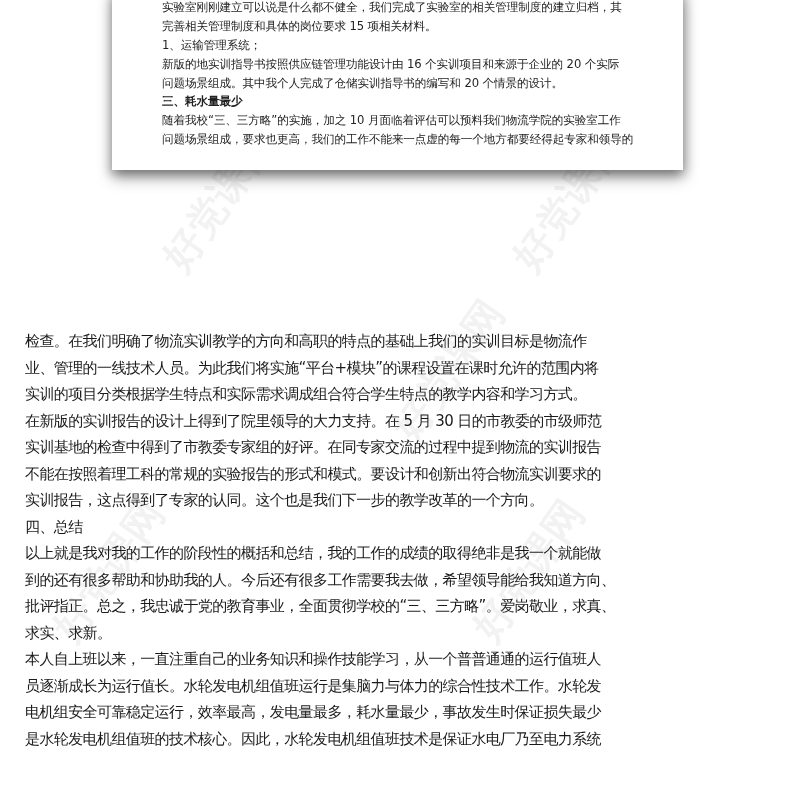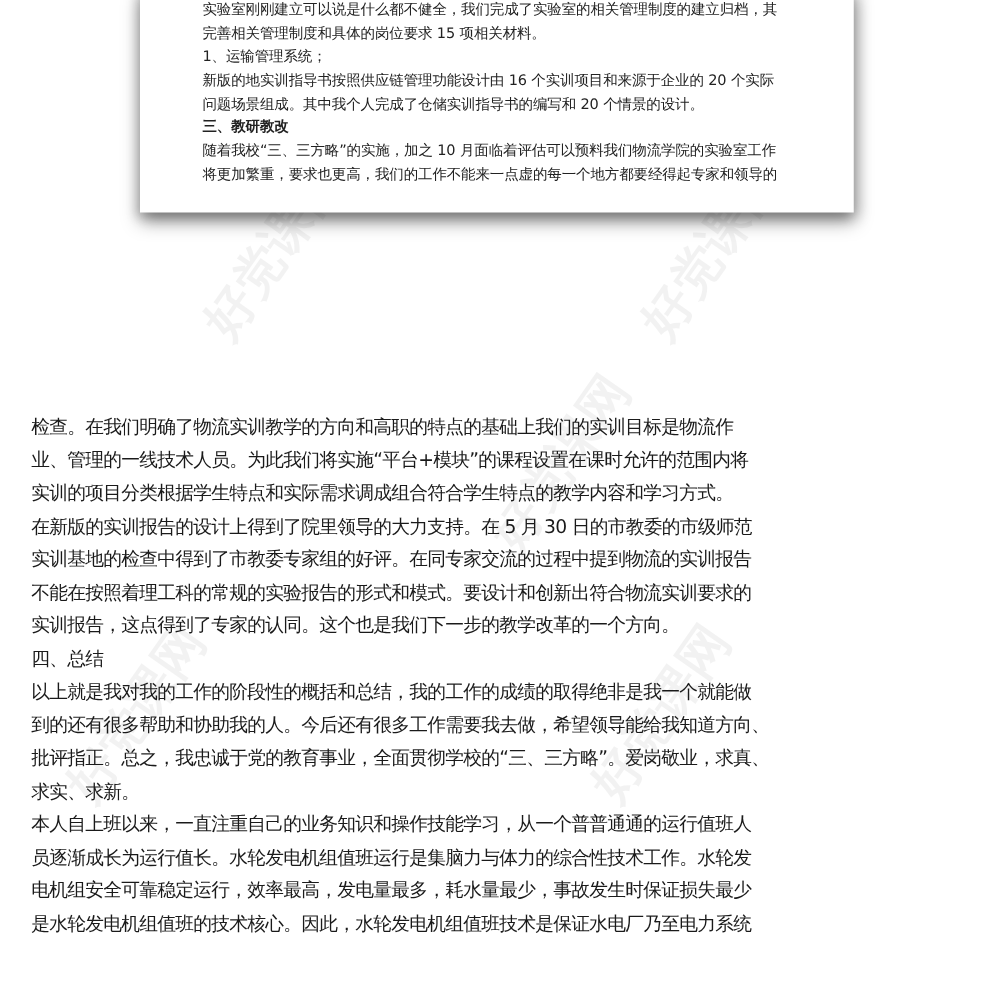--- a/index.html
+++ b/index.html
@@ -44,23 +44,23 @@
 <div class="wm" style="left:40px;top:620px;">好党课网</div>
 <div class="wm" style="left:460px;top:620px;">好党课网</div>
 
 <div class="card">
   <div class="card-lines">
     <div class="card-line">实验室刚刚建立可以说是什么都不健全，我们完成了实验室的相关管理制度的建立归档，其</div>
     <div class="card-line">完善相关管理制度和具体的岗位要求 15 项相关材料。</div>
     <div class="card-line">1、运输管理系统；</div>
     <div class="card-line">新版的地实训指导书按照供应链管理功能设计由 16 个实训项目和来源于企业的 20 个实际</div>
     <div class="card-line">问题场景组成。其中我个人完成了仓储实训指导书的编写和 20 个情景的设计。</div>
-    <div class="card-line bold">三、教研教改</div>
+    <div class="card-line bold">三、耗水量最少</div>
     <div class="card-line">随着我校“三、三方略”的实施，加之 10 月面临着评估可以预料我们物流学院的实验室工作</div>
-    <div class="card-line">将更加繁重，要求也更高，我们的工作不能来一点虚的每一个地方都要经得起专家和领导的</div>
+    <div class="card-line">问题场景组成，要求也更高，我们的工作不能来一点虚的每一个地方都要经得起专家和领导的</div>
   </div>
 </div>
 
 <div class="body-text">
   <div class="line">检查。在我们明确了物流实训教学的方向和高职的特点的基础上我们的实训目标是物流作</div>
   <div class="line">业、管理的一线技术人员。为此我们将实施“平台+模块”的课程设置在课时允许的范围内将</div>
   <div class="line">实训的项目分类根据学生特点和实际需求调成组合符合学生特点的教学内容和学习方式。</div>
   <div class="line">在新版的实训报告的设计上得到了院里领导的大力支持。在 5 月 30 日的市教委的市级师范</div>
   <div class="line">实训基地的检查中得到了市教委专家组的好评。在同专家交流的过程中提到物流的实训报告</div>
   <div class="line">不能在按照着理工科的常规的实验报告的形式和模式。要设计和创新出符合物流实训要求的</div>

